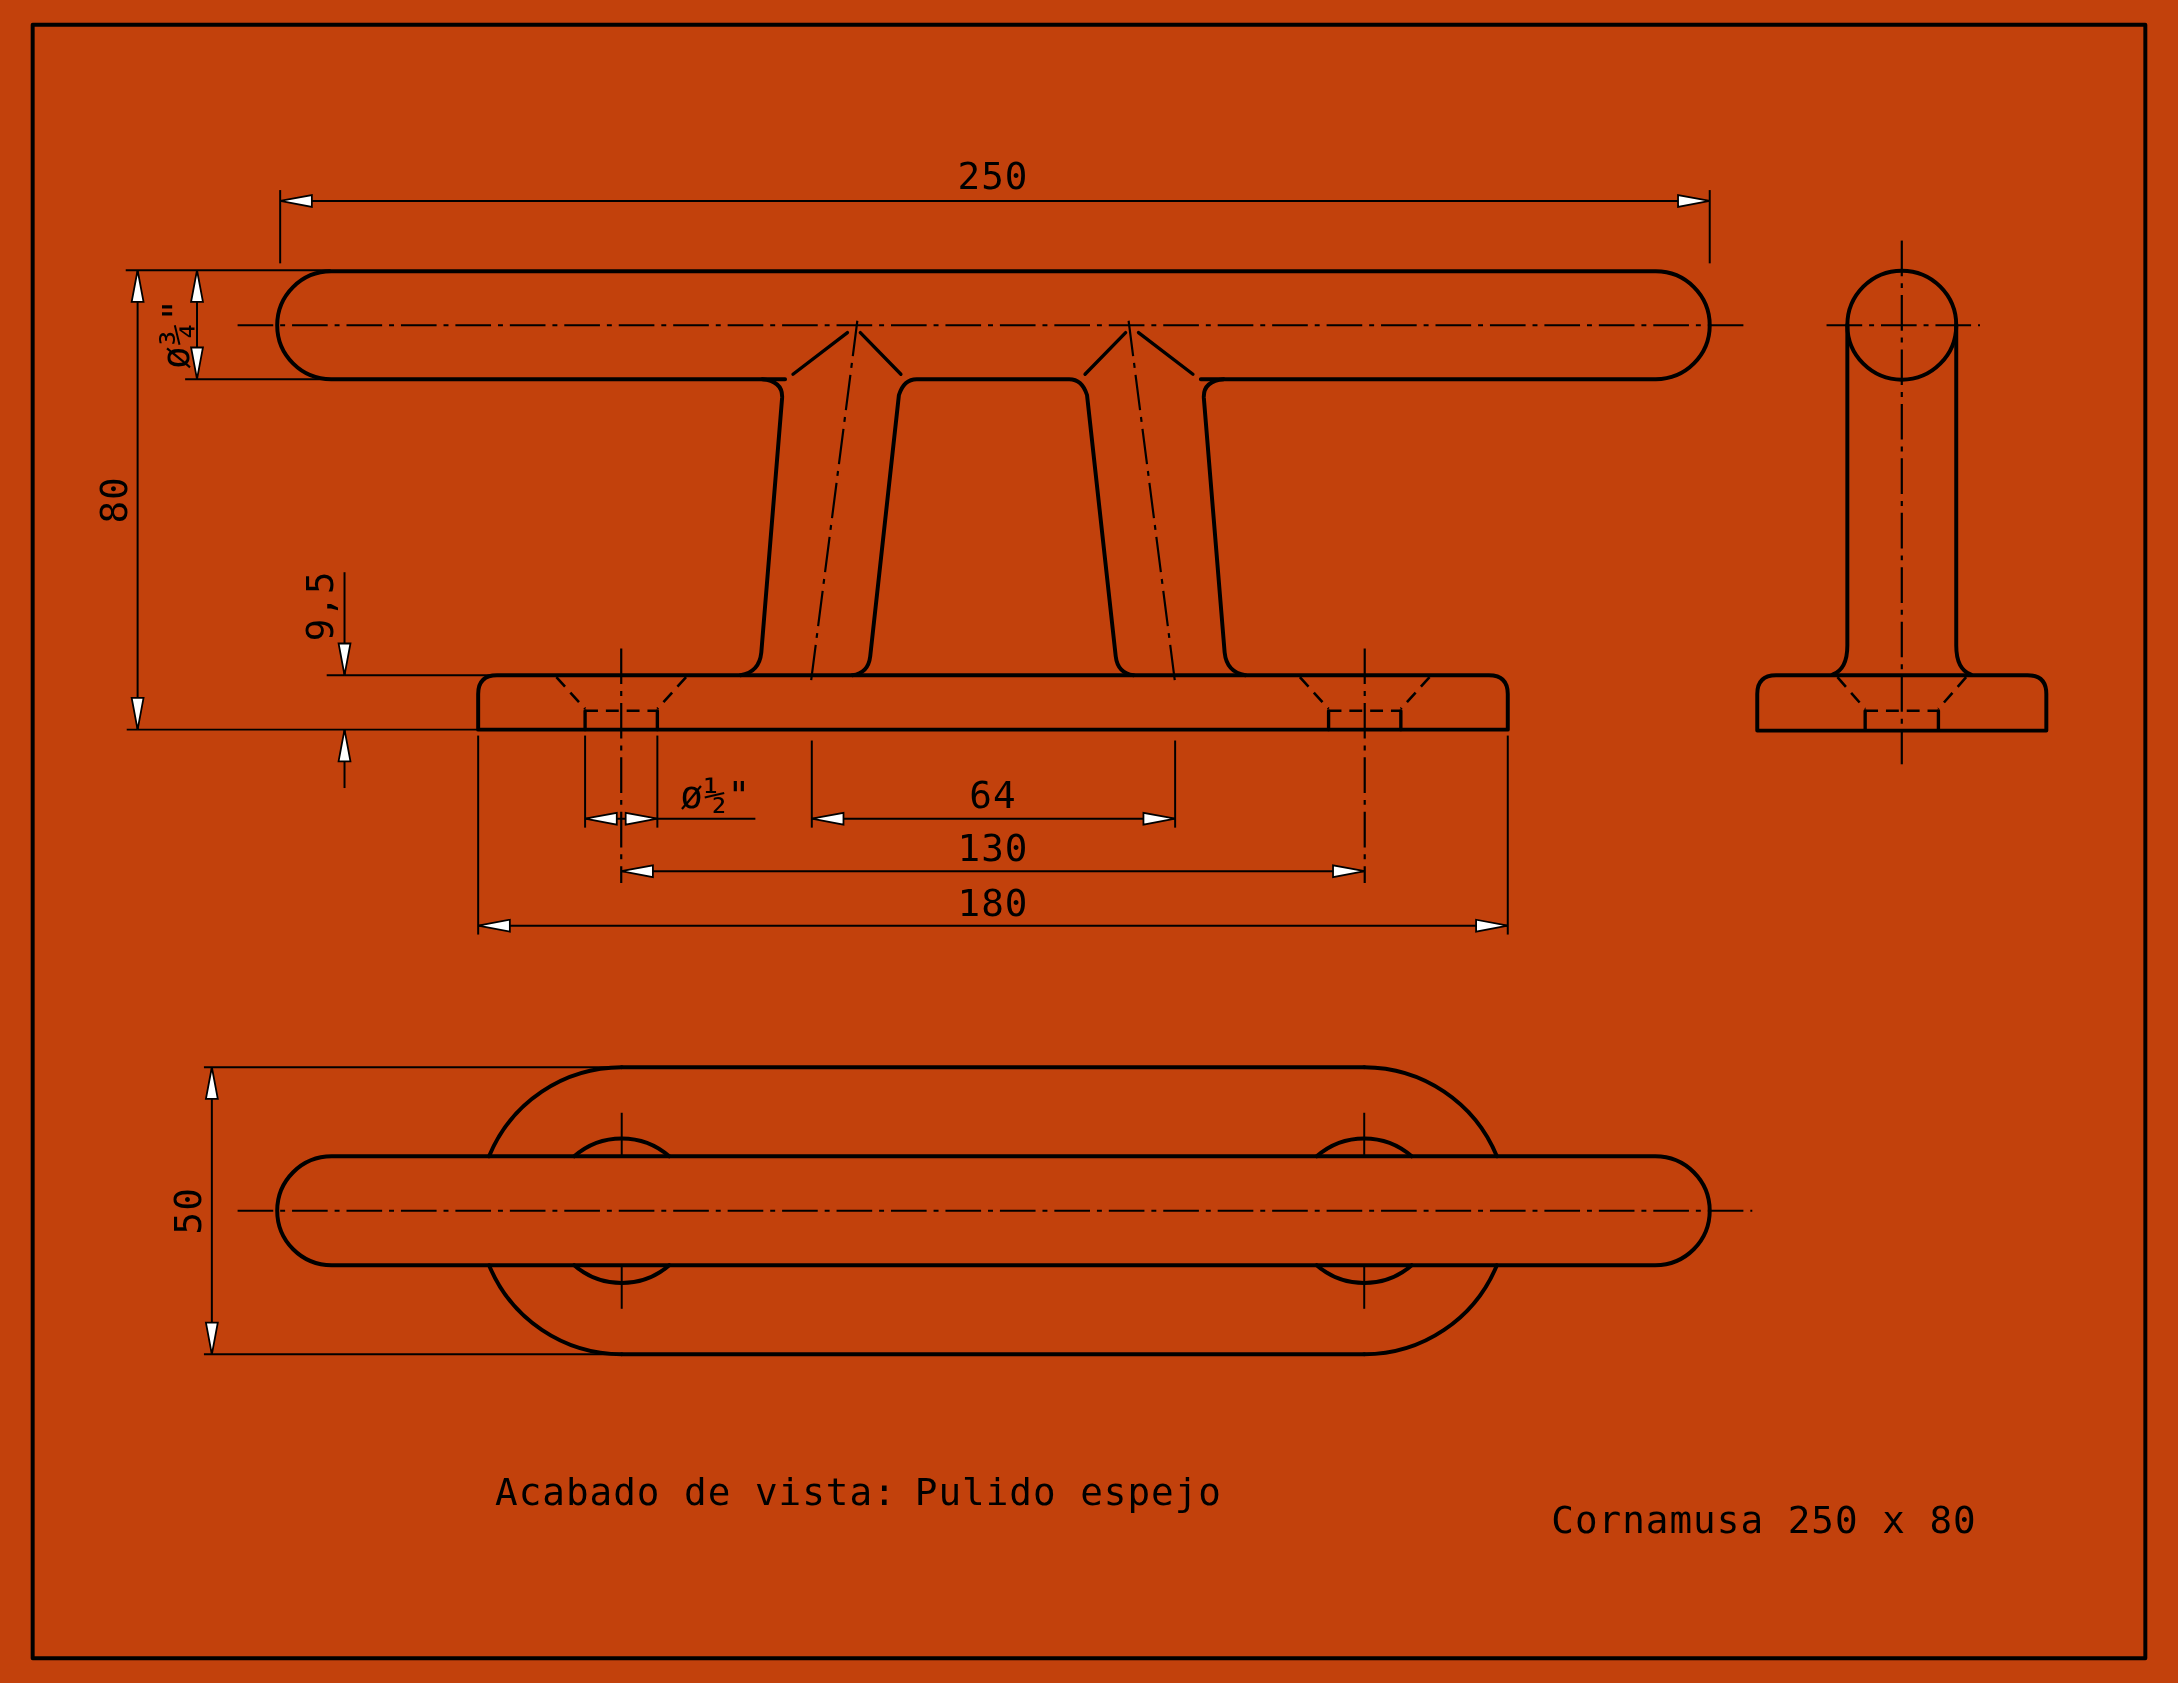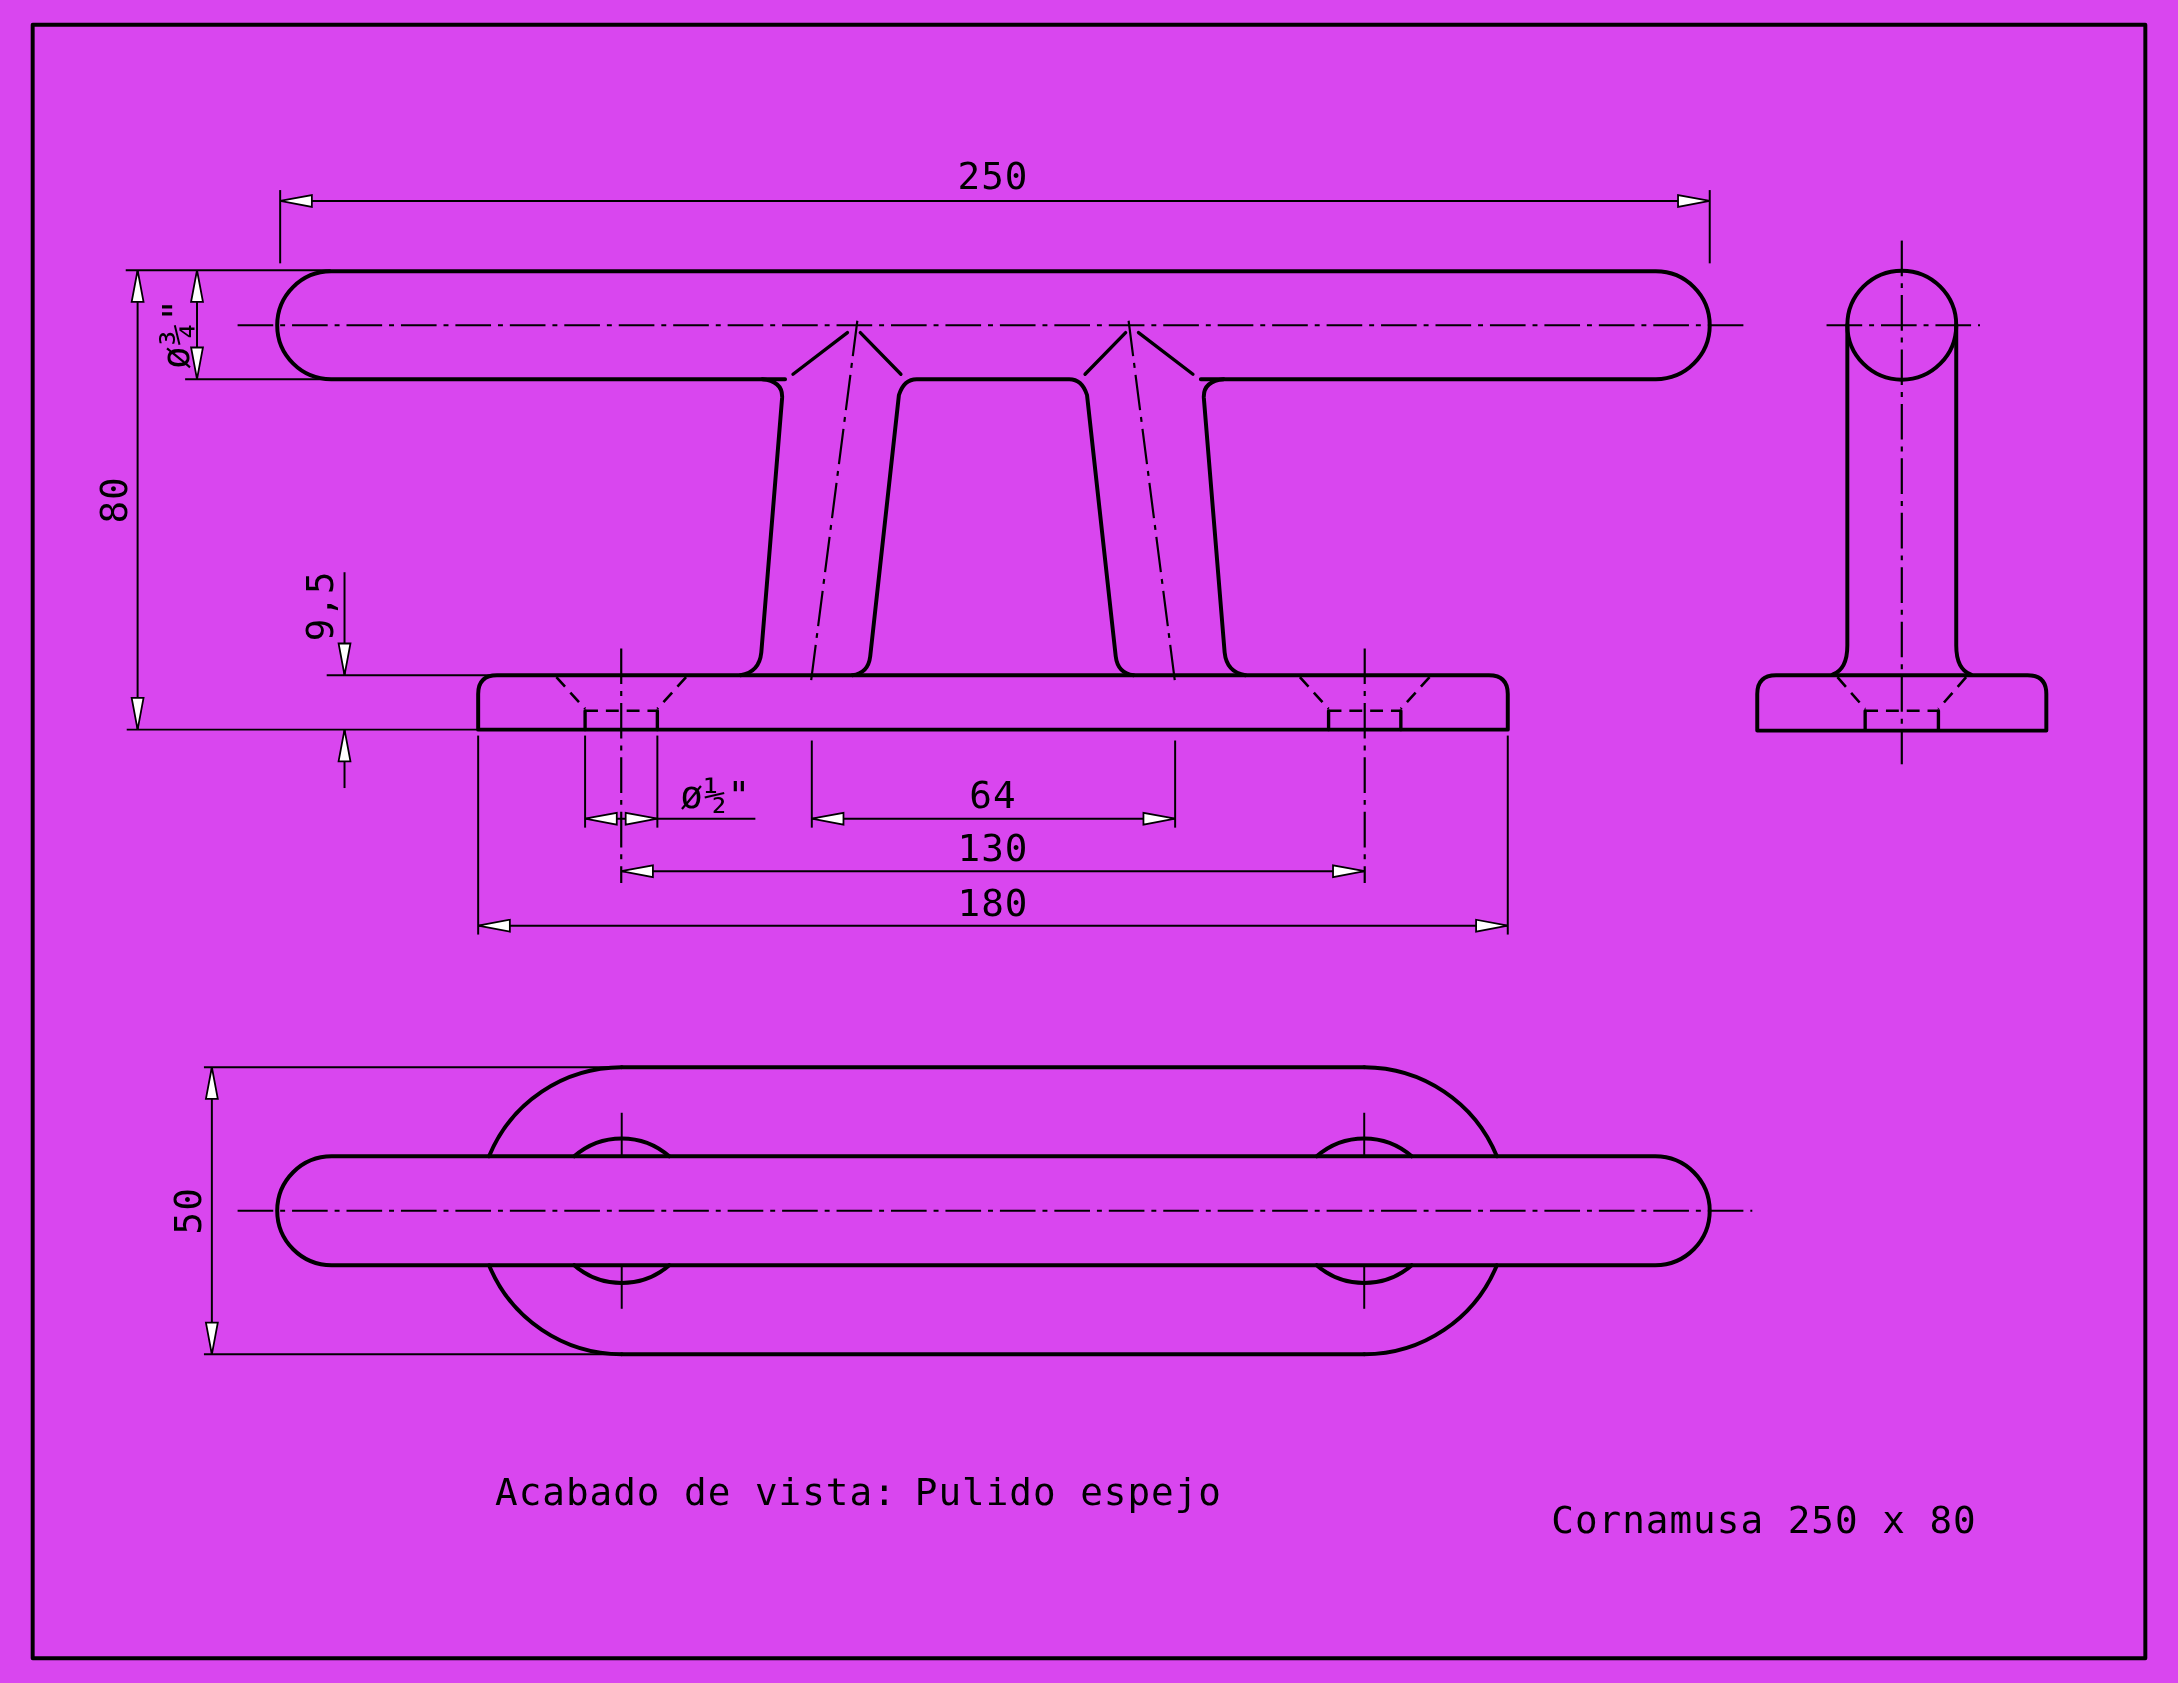--- a/index.html
+++ b/index.html
@@ -1,16 +1,16 @@
 <!DOCTYPE html>
 <html><head>
 <meta charset="utf-8">
 <style>
   html,body{margin:0;padding:0;background:#ffffff;}
-  .sheet{position:relative;width:2178px;height:1683px;background:#d946ef;overflow:hidden;}
+  .sheet{position:relative;width:2178px;height:1683px;background:#c2410c;overflow:hidden;}
   svg{display:block;}
   .obj{stroke:#000;stroke-width:4;fill:none;stroke-linecap:round;stroke-linejoin:round;}
   .obj2{stroke:#000;stroke-width:3.4;fill:none;stroke-linecap:round;}
   .thin{stroke:#000;stroke-width:2;fill:none;stroke-linecap:butt;}
   .cl{stroke:#000;stroke-width:2.2;fill:none;stroke-dasharray:36 7 5 7;}
   .hid{stroke:#000;stroke-width:2.6;fill:none;stroke-dasharray:13 8;}
   .arrow{fill:#fff;stroke:#000;stroke-width:1.8;}
   text{font-family:"DejaVu Sans Mono","Liberation Mono",monospace;font-size:38px;fill:#000;letter-spacing:1px;}
   .note{font-size:38px;}
 </style>

